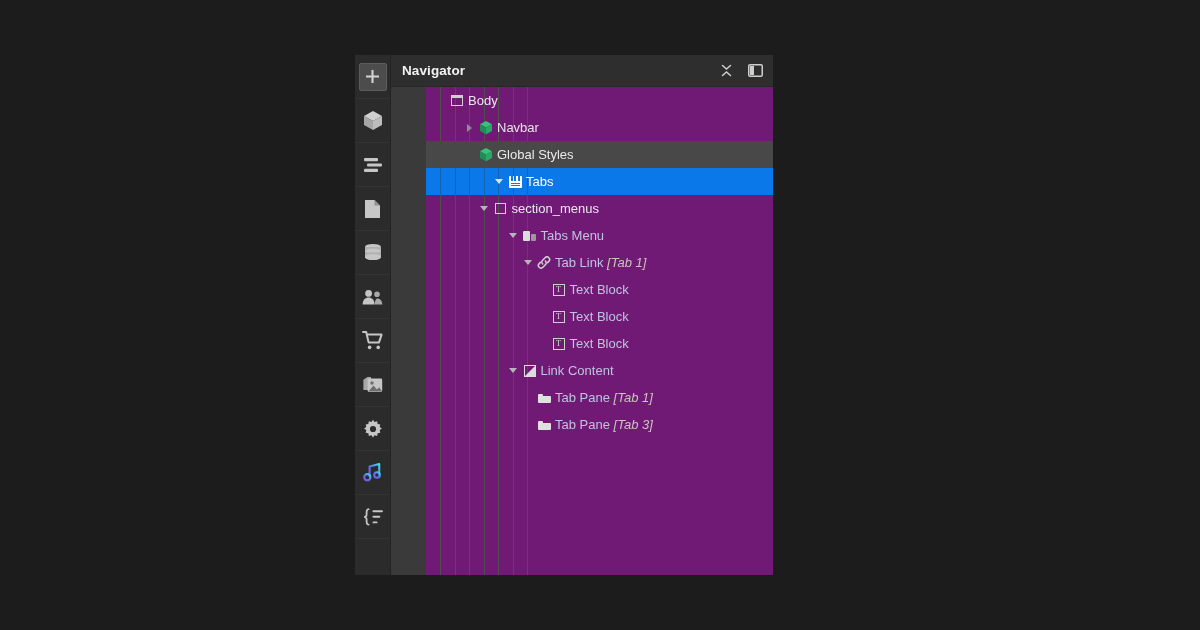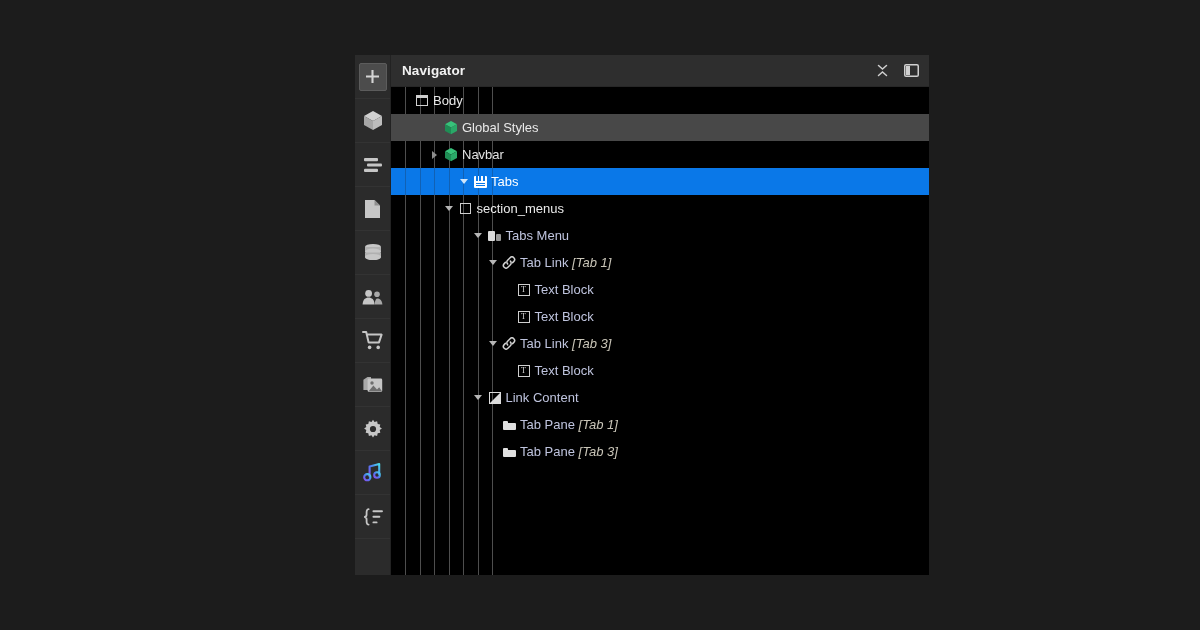--- a/index.html
+++ b/index.html
@@ -8,21 +8,21 @@
     background:#1c1c1c;
     font-family:"Liberation Sans", sans-serif;
     overflow:hidden;
     -webkit-font-smoothing:antialiased;
   }
   .stage{position:relative;width:1200px;height:630px;}
 
   
   .panel{
     position:absolute;left:355px;top:55px;
-    width:574px;height:520px;
+    width:418px;height:520px;
     background:#3a3a3a;
     display:flex;flex-direction:row;
     overflow:hidden;
   }
 
   
   .rail{
     width:35px;flex:0 0 35px;
     background:#2b2b2b;
     display:flex;flex-direction:column;
@@ -65,21 +65,22 @@
   .titlebar-actions{display:flex;align-items:center;gap:13px;}
   .tb-btn{
     width:16px;height:16px;
     display:flex;align-items:center;justify-content:center;
   }
 
   
   .tree{
     position:relative;flex:1;
     overflow:hidden;
-    background:#000000;
+    background:#701a75;
+    margin-left:35px;
   }
   
   .guides{position:absolute;inset:0;pointer-events:none;}
   .guide{
     position:absolute;top:0;bottom:0;width:1px;
     background:#4e4e4e;
   }
 
   .row{
     position:relative;
@@ -342,45 +343,45 @@
           </div>
         <div id="rows">
             <div class="row">
               <span style="display:inline-block;width:8px;flex:0 0 8px;height:27px"></span>
               <span class="arrow"></span>
               <span class="icoslot">
                 <span class="winico"></span>
               </span>
               <span class="label c-white"><span>Body</span><span class="suffix"></span></span>
             </div>
-            <div class="row hover">
+            <div class="row">
               <span style="display:inline-block;width:37px;flex:0 0 37px;height:27px"></span>
-              <span class="arrow"></span>
+              <span class="arrow right">
+                <i></i>
+              </span>
               <span class="icoslot">
                 <svg width="14" height="15" viewBox="0 0 14 15">
                   <path d="M7 1 L13 4.3 L7 7.6 L1 4.3 Z" fill="#37c27a"></path>
                   <path d="M1 4.3 L7 7.6 L7 14.2 L1 10.9 Z" fill="#1f8d55"></path>
                   <path d="M13 4.3 L7 7.6 L7 14.2 L13 10.9 Z" fill="#2aa868"></path>
                 </svg>
               </span>
-              <span class="label c-white"><span>Global Styles</span><span class="suffix"></span></span>
-            </div>
-            <div class="row">
+              <span class="label c-green"><span>Navbar</span><span class="suffix"></span></span>
+            </div>
+            <div class="row hover">
               <span style="display:inline-block;width:37px;flex:0 0 37px;height:27px"></span>
-              <span class="arrow right">
-                <i></i>
-              </span>
+              <span class="arrow"></span>
               <span class="icoslot">
                 <svg width="14" height="15" viewBox="0 0 14 15">
                   <path d="M7 1 L13 4.3 L7 7.6 L1 4.3 Z" fill="#37c27a"></path>
                   <path d="M1 4.3 L7 7.6 L7 14.2 L1 10.9 Z" fill="#1f8d55"></path>
                   <path d="M13 4.3 L7 7.6 L7 14.2 L13 10.9 Z" fill="#2aa868"></path>
                 </svg>
               </span>
-              <span class="label c-green"><span>Navbar</span><span class="suffix"></span></span>
+              <span class="label c-white"><span>Global Styles</span><span class="suffix"></span></span>
             </div>
             <div class="row selected">
               <span class="guide-ov" style="left:14px"></span>
               <span class="guide-ov" style="left:28.5px"></span>
               <span class="guide-ov" style="left:43px"></span>
               <span class="guide-ov" style="left:57.5px"></span>
               <span class="guide-ov" style="left:72px"></span>
               <span class="guide-ov" style="left:86.5px"></span>
               <span class="guide-ov" style="left:101px"></span>
               <span style="display:inline-block;width:66px;flex:0 0 66px;height:27px"></span>
@@ -445,33 +446,20 @@
             </div>
             <div class="row">
               <span style="display:inline-block;width:109.5px;flex:0 0 109.5px;height:27px"></span>
               <span class="arrow"></span>
               <span class="icoslot">
                 <span class="tico">T</span>
               </span>
               <span class="label c-lav"><span>Text Block</span><span class="suffix"></span></span>
             </div>
             <div class="row">
-              <span style="display:inline-block;width:95px;flex:0 0 95px;height:27px"></span>
-              <span class="arrow down">
-                <i></i>
-              </span>
-              <span class="icoslot">
-                <svg width="14" height="13" viewBox="0 0 14 13">
-                  <path d="M5.6 7.9 a2.6 2.6 0 0 1 0-3.7 L8.1 1.7 a2.6 2.6 0 0 1 3.7 3.7 L10.6 6.6" fill="none" stroke="#d2d2d2" stroke-width="1.5" stroke-linecap="round"></path>
-                  <path d="M8.4 5.1 a2.6 2.6 0 0 1 0 3.7 L5.9 11.3 a2.6 2.6 0 0 1 -3.7 -3.7 L3.4 6.4" fill="none" stroke="#d2d2d2" stroke-width="1.5" stroke-linecap="round"></path>
-                </svg>
-              </span>
-              <span class="label c-lav"><span>Tab Link </span><span class="suffix">[Tab 3]</span></span>
-            </div>
-            <div class="row">
               <span style="display:inline-block;width:109.5px;flex:0 0 109.5px;height:27px"></span>
               <span class="arrow"></span>
               <span class="icoslot">
                 <span class="tico">T</span>
               </span>
               <span class="label c-lav"><span>Text Block</span><span class="suffix"></span></span>
             </div>
             <div class="row">
               <span style="display:inline-block;width:80.5px;flex:0 0 80.5px;height:27px"></span>
               <span class="arrow down">

